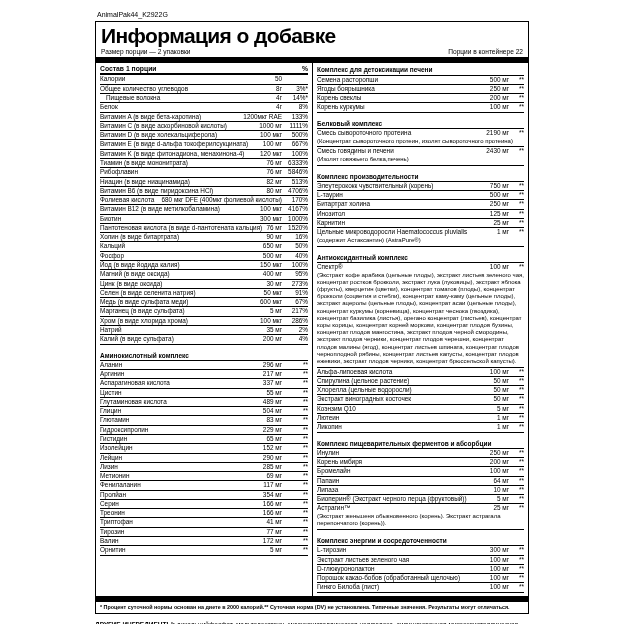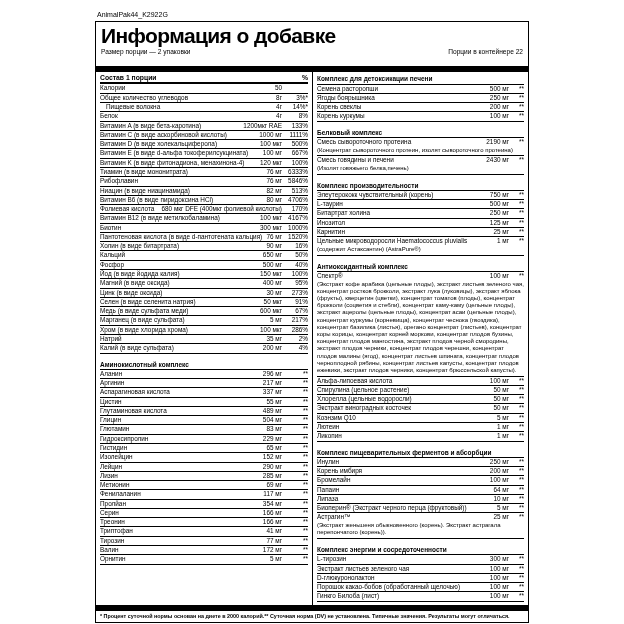--- a/index.html
+++ b/index.html
@@ -1,20 +1,20 @@
 <!DOCTYPE html>
 <html><head>
 <meta charset="utf-8">
 <style>
   html,body{margin:0;padding:0;background:#fff;}
   body{width:624px;height:624px;font-family:"Liberation Sans",sans-serif;color:#000;-webkit-font-smoothing:antialiased;}
   .sheet{width:434px;margin:0 auto;padding-top:11px;}
   .code{font-size:7px;margin:0 0 3px 2px;letter-spacing:0;}
   .panel{border:1.5px solid #000;}
-  .panel-head{padding:3px 5px 11px 5px;}
+  .panel-head{padding:3px 5px 2px 5px;}
   .title{font-size:21px;font-weight:bold;letter-spacing:-0.6px;line-height:1.02;}
   .sub-row{display:flex;justify-content:space-between;font-size:6.6px;margin-top:2px;}
   .bar{height:6px;background:#000;}
   .cols{display:flex;align-items:stretch;}
   .col{width:50%;box-sizing:border-box;padding:0 4px 3px 4px;}
   .col.right{border-left:1px solid #000;}
   .col-header{display:flex;justify-content:space-between;font-weight:bold;font-size:6.8px;padding:2px 0 1px;border-bottom:2.5px solid #000;}
   .section-title{font-weight:bold;font-size:6.5px;line-height:1.1;padding:1px 0 1px;border-bottom:1px solid #000;margin-top:6px;}
   .section.first .section-title{margin-top:2px;}
   .row{border-bottom:1px solid #000;padding:1px 0 0.5px;font-size:6.4px;line-height:1.06;}

